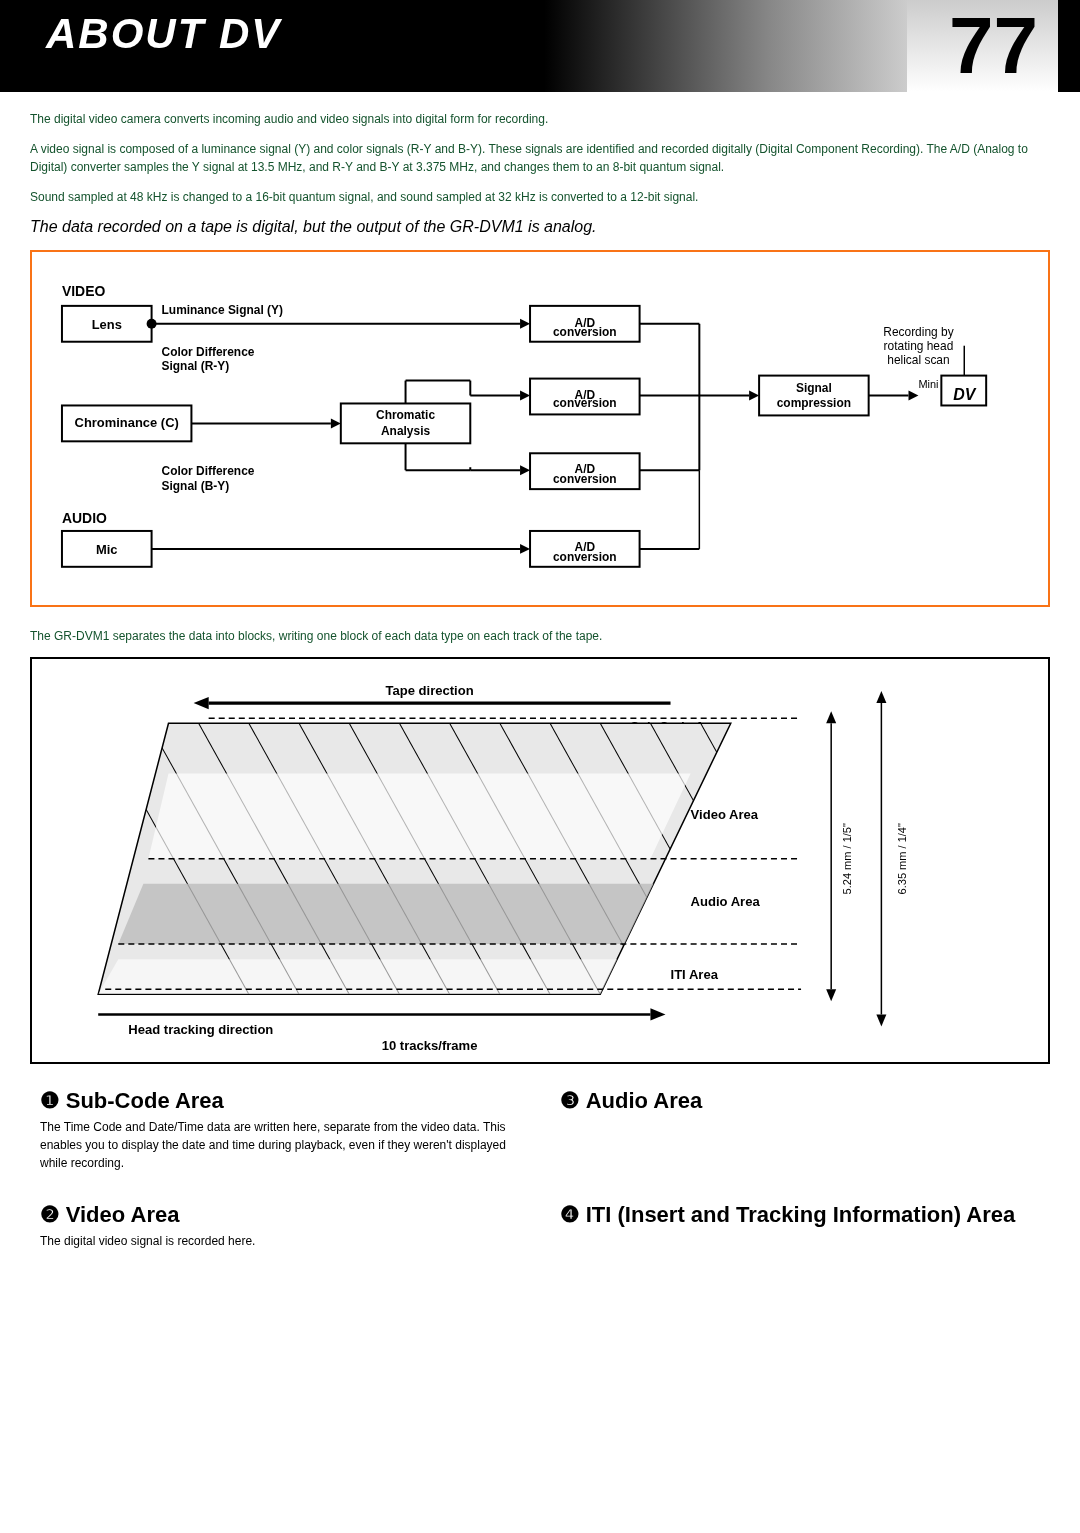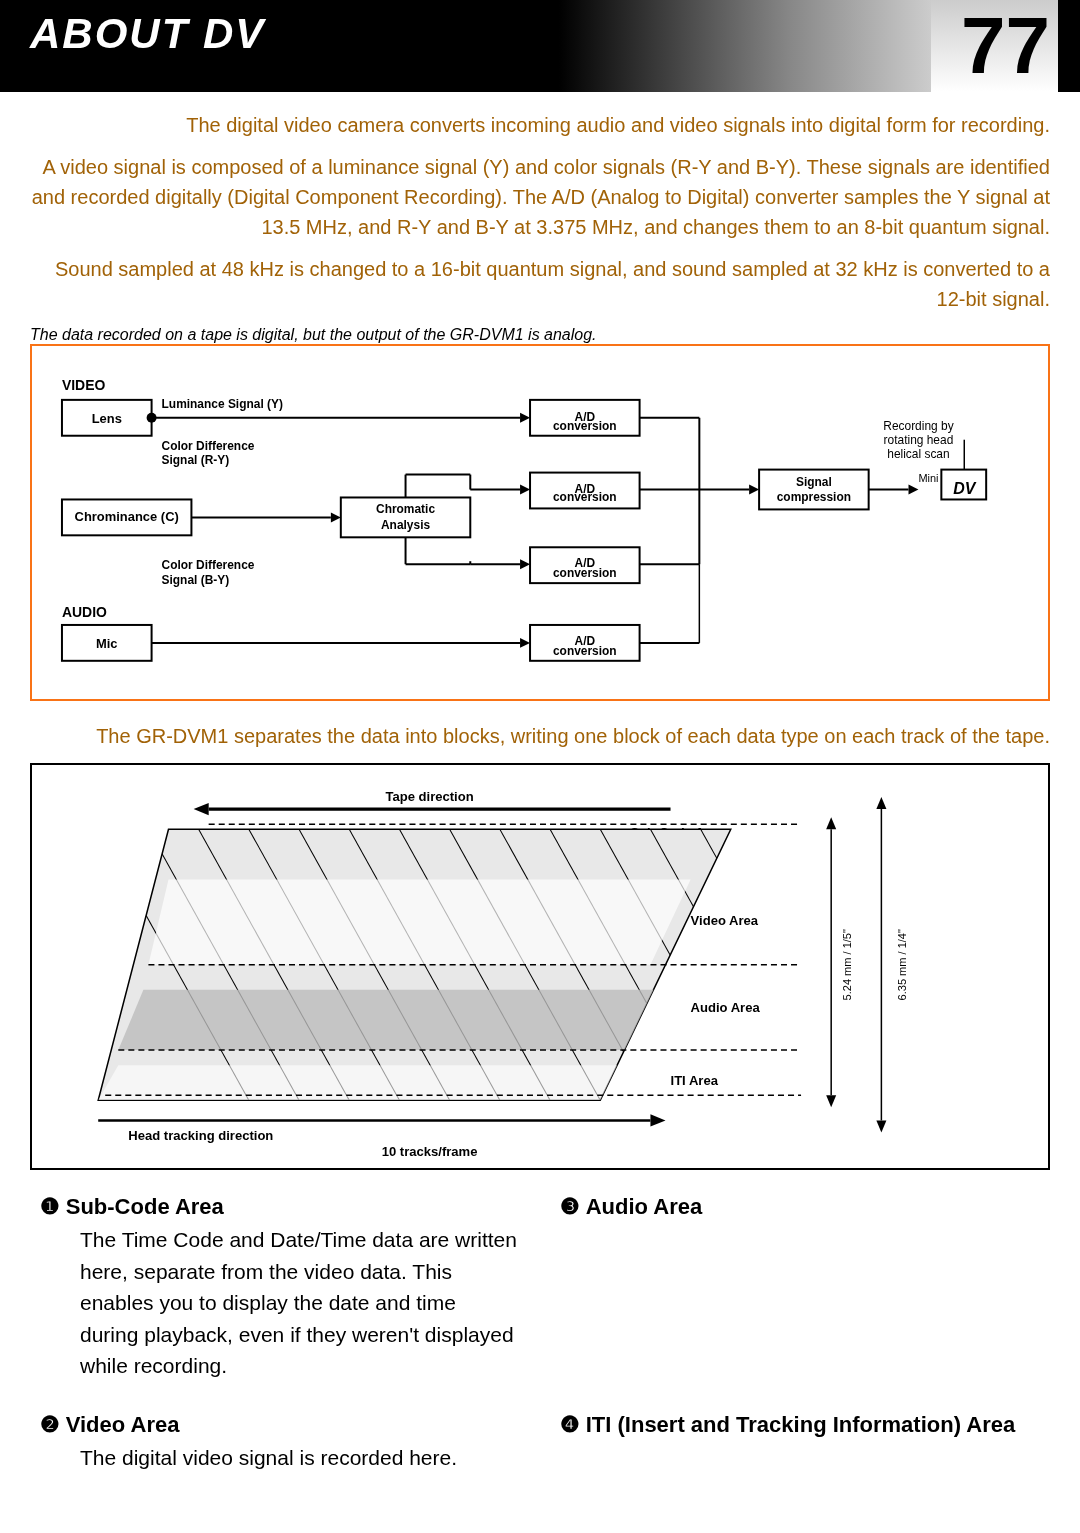--- a/index.html
+++ b/index.html
@@ -15,36 +15,36 @@
 
     
     .page-header {
       display: flex;
       align-items: stretch;
       margin-bottom: 18px;
       position: relative;
     }
     .header-title-bg {
       background: linear-gradient(to right, #000 60%, #888 85%, #ccc 100%);
-      padding: 10px 20px 10px 30px;
+      padding: 10px 20px 10px 46px;
       flex: 1;
     }
     .header-title {
       font-size: 42px;
       font-weight: 900;
       font-style: italic;
       color: #fff;
       letter-spacing: 2px;
       font-family: Arial Black, Arial, sans-serif;
     }
     .page-number-box {
       background: linear-gradient(to bottom, #ccc, #fff);
       display: flex;
       justify-content: center;
-      padding: 0 30px;
+      padding: 0 42px;
       min-width: 110px;
     }
     .page-number {
       font-size: 80px;
       font-weight: 900;
       color: #000;
       font-family: Arial Black, Arial, sans-serif;
     }
     .black-tab {
       position: absolute;
@@ -54,36 +54,36 @@
       background: #000;
       height: 100%;
     }
 
     
     .content {
       padding: 0 30px 20px 30px;
     }
 
     .body-text {
-      font-size: 20px;
+      font-size: 12px;
       line-height: 1.5;
       margin-bottom: 12px;
-      color: #a16207;
-      text-align: right;
+      color: #14532d;
     }
 
     
     .note-heading {
       font-size: 22px;
       font-weight: 900;
       margin-bottom: 4px;
     }
     .note-text {
       font-style: italic;
       font-size: 16px;
+      margin-bottom: 14px;
     }
 
     
     .diagram-box {
       border: 2px solid #f97316;
       padding: 24px 20px 16px 20px;
       margin-bottom: 20px;
       position: relative;
     }
 
@@ -118,23 +118,22 @@
       margin-bottom: 4px;
       display: flex;
       align-items: baseline;
       gap: 6px;
     }
     .section-num {
       font-size: 22px;
       font-weight: 900;
     }
     .section-body {
-      font-size: 21px;
+      font-size: 12px;
       line-height: 1.5;
-      margin-left: 40px;
     }
   </style>
 </head>
 <body>
 
 <div class="page-header">
   <div class="header-title-bg">
     <span class="header-title">ABOUT DV</span>
   </div>
   <div class="page-number-box">

